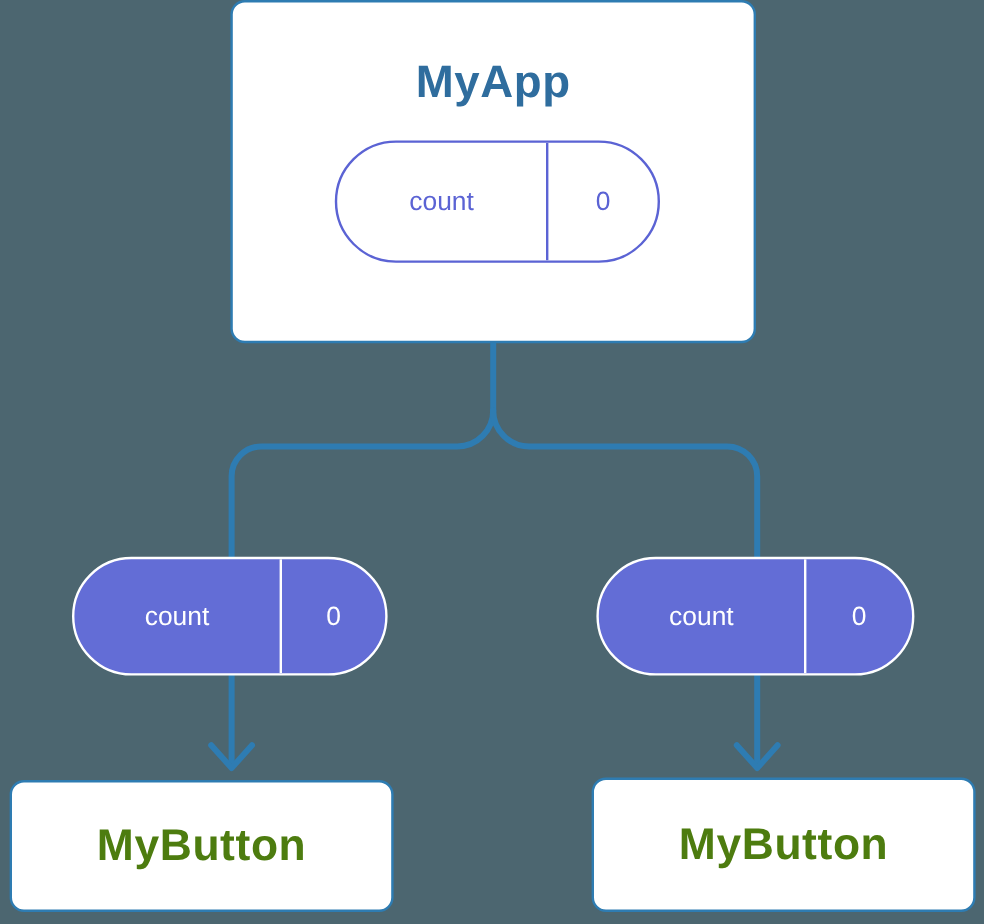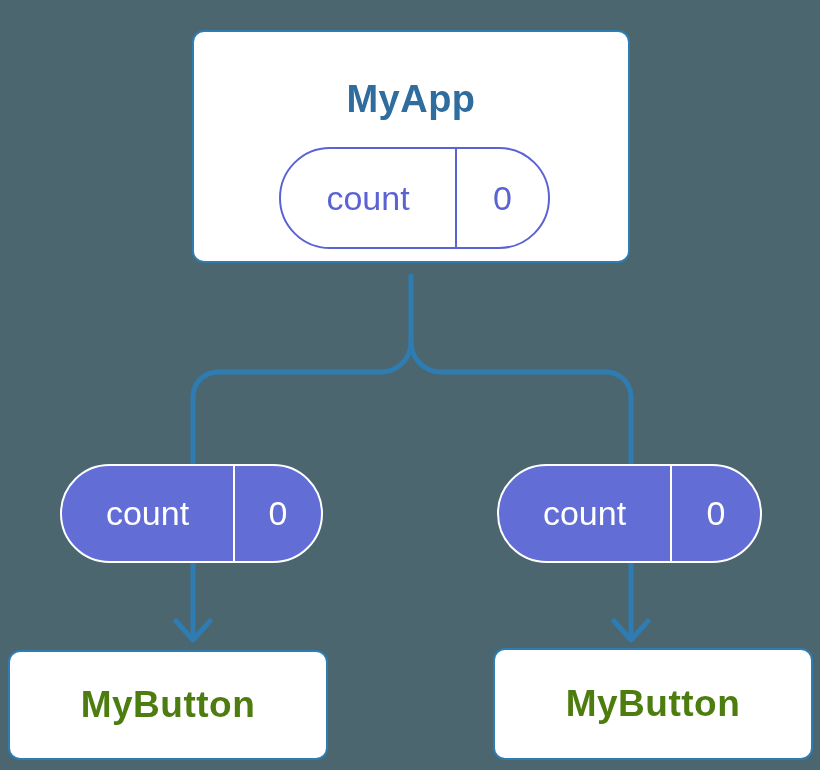--- a/index.html
+++ b/index.html
@@ -26,23 +26,23 @@
   }
   .node-box {
     position: absolute;
     background: #ffffff;
     border: 2px solid #2e7cb2;
     border-radius: 12px;
     box-sizing: border-box;
   }
   .root-box {
     left: 192px;
-    top: 30px;
+    top: 0;
     width: 438px;
-    height: 233px;
+    height: 286px;
   }
   .root-title {
     position: absolute;
     left: 0;
     top: 46px;
     width: 100%;
     text-align: center;
     font-size: 38px;
     font-weight: bold;
     letter-spacing: 0.5px;
@@ -79,21 +79,21 @@
   .pill-right-filled {
     left: 497px;
     top: 464px;
     width: 265px;
     height: 99px;
   }
   .pill-name, .pill-value {
     display: flex;
     align-items: center;
     justify-content: center;
-    font-size: 34px;
+    font-size: 22px;
     box-sizing: border-box;
   }
   .pill-outline .pill-name  { width: 174px; }
   .pill-outline .pill-value { flex: 1; border-left: 2px solid #5b63d4; }
   .pill-filled  .pill-name  { width: 171px; }
   .pill-filled  .pill-value { flex: 1; border-left: 2.5px solid #ffffff; }
   .leaf-box {
     display: flex;
     align-items: center;
     justify-content: center;

